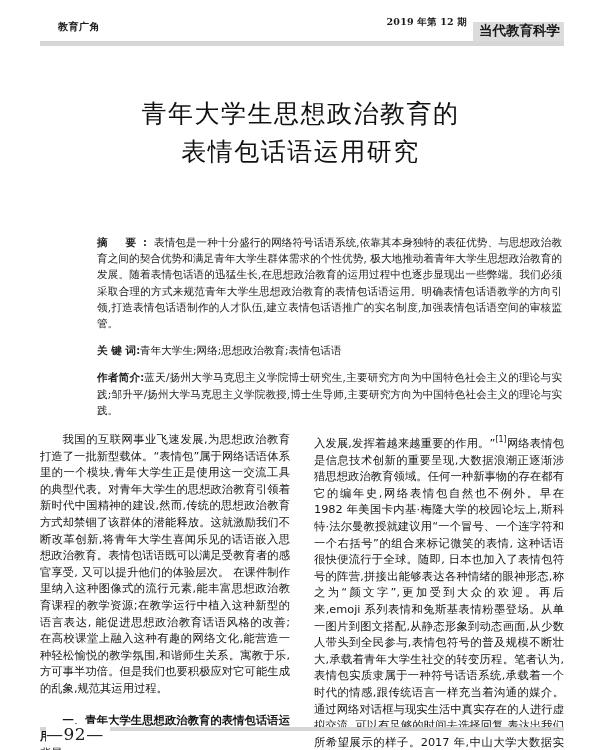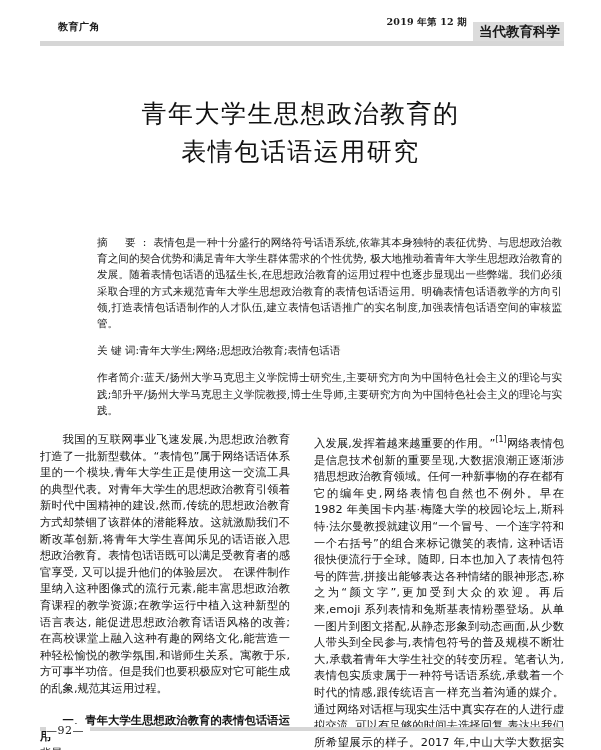--- a/index.html
+++ b/index.html
@@ -63,21 +63,21 @@
   .header-issue {
     font-family: "DejaVu Serif", "Liberation Serif", serif;
     font-size: 9.5px;
     font-weight: bold;
     color: #1a1a1a;
     white-space: nowrap;
     padding-bottom: 12px;
     letter-spacing: 0.2px;
   }
   .header-journal {
-    font-family: Liberation Sans, sans-serif;
+    font-family: Liberation Mono, monospace;
     font-size: 13.5px;
     font-weight: bold;
     color: #1a1a1a;
     white-space: nowrap;
     background: #dcdcdc;
     padding: 1px 4px 0px 6px;
     margin-left: 6px;
     line-height: 18px;
   }
 
@@ -132,21 +132,21 @@
     color: #1b1b1b;
     text-align: justify;
     text-justify: inter-ideograph;
   }
   .abs-para {
     margin: 0 0 0 0;
     text-indent: 0;
   }
   .abs-para + .abs-para { margin-top: 11px; }
   .abs-label {
-    font-weight: normal;
+    font-weight: bold;
     letter-spacing: 0px;
   }
   .abs-label.sp { letter-spacing: 7px; }
 
   
   .columns {
     position: absolute;
     left: 40px;
     top: 432px;
     width: 524px;
@@ -195,21 +195,21 @@
     height: 4px;
     background: #d6d6d6;
   }
   .footer-page {
     position: absolute;
     left: 6px;
     top: 0px;
     background: #ffffff;
     padding-right: 6px;
     font-family: "DejaVu Serif", "Liberation Serif", serif;
-    font-size: 11px;
+    font-size: 17px;
     color: #1a1a1a;
     letter-spacing: 0.5px;
   }
 </style>
 </head>
 <body>
 
 <div class="page">
 
   <div class="header">

